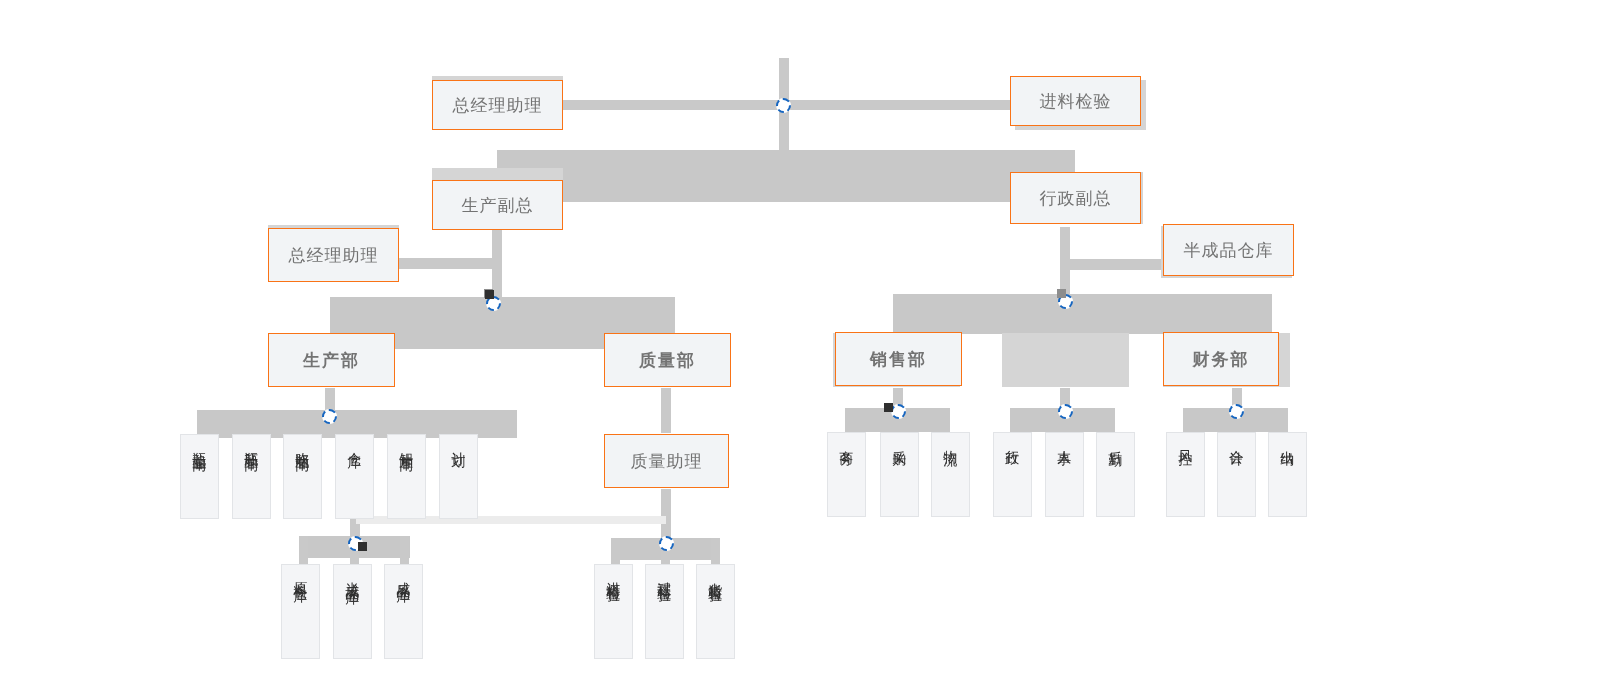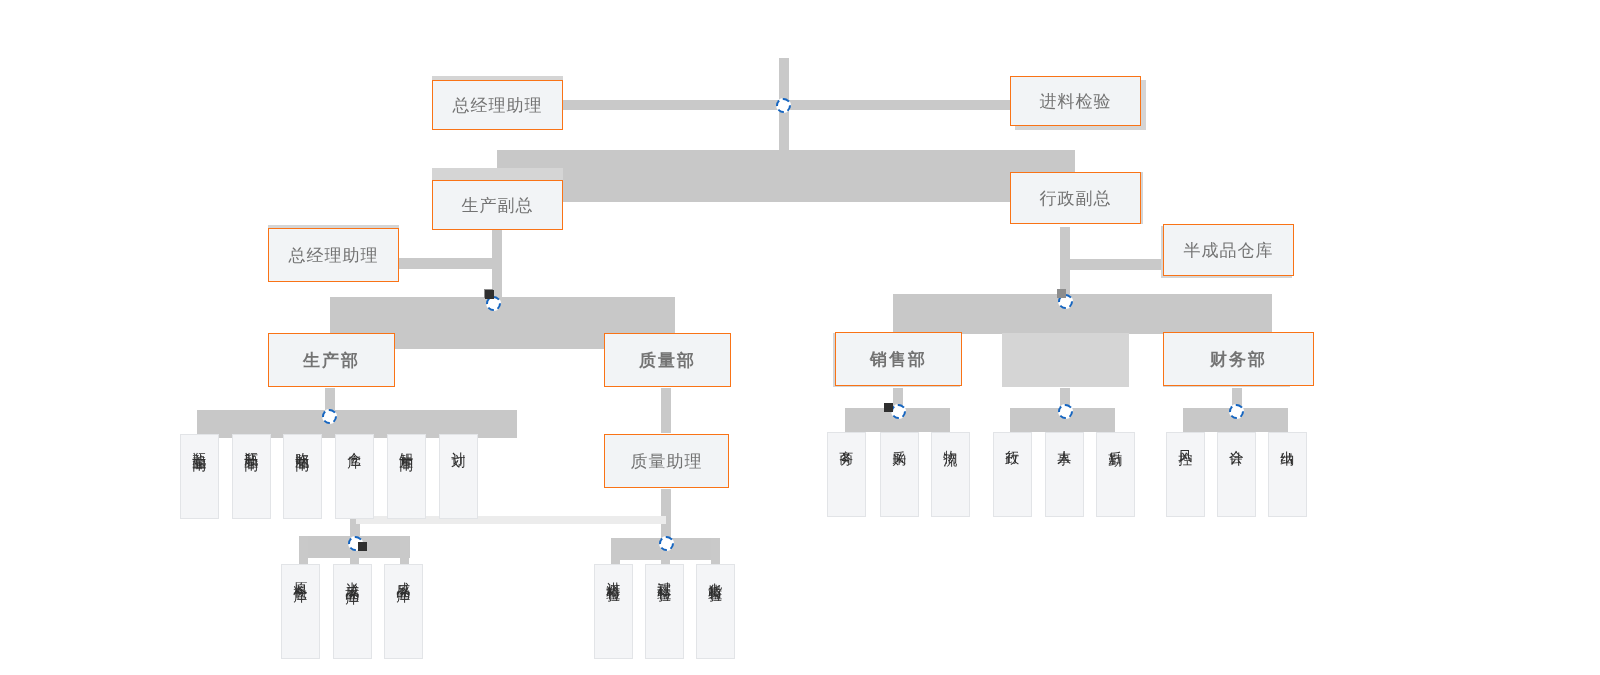--- a/index.html
+++ b/index.html
@@ -153,21 +153,21 @@
 
   <div class="node dept" style="left:604px;top:333px;width:127px;height:54px;">
     <span>质量部</span>
   </div>
 
   <div class="node dept" style="left:835px;top:332px;width:127px;height:54px;">
     <span>销售部</span>
   </div>
 
 
-  <div class="node dept" style="left:1163px;top:332px;width:151px;height:54px;">
+  <div class="node dept" style="left:1163px;top:332px;width:116px;height:54px;">
     <span>财务部</span>
   </div>
 
   <div class="node" style="left:604px;top:434px;width:125px;height:54px;">
     <span>质量助理</span>
   </div>
 
   <div class="leaf" style="left:180px;top:434px;width:39px;height:85px;">
     <span>瓶盖车间</span>
   </div>

